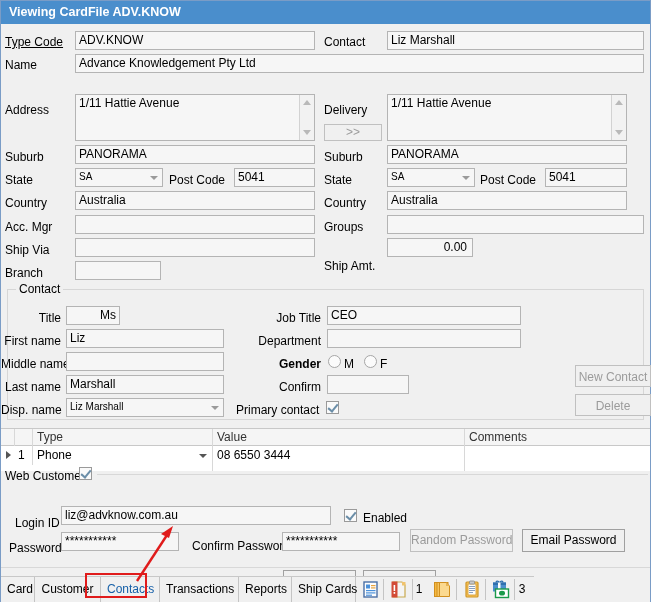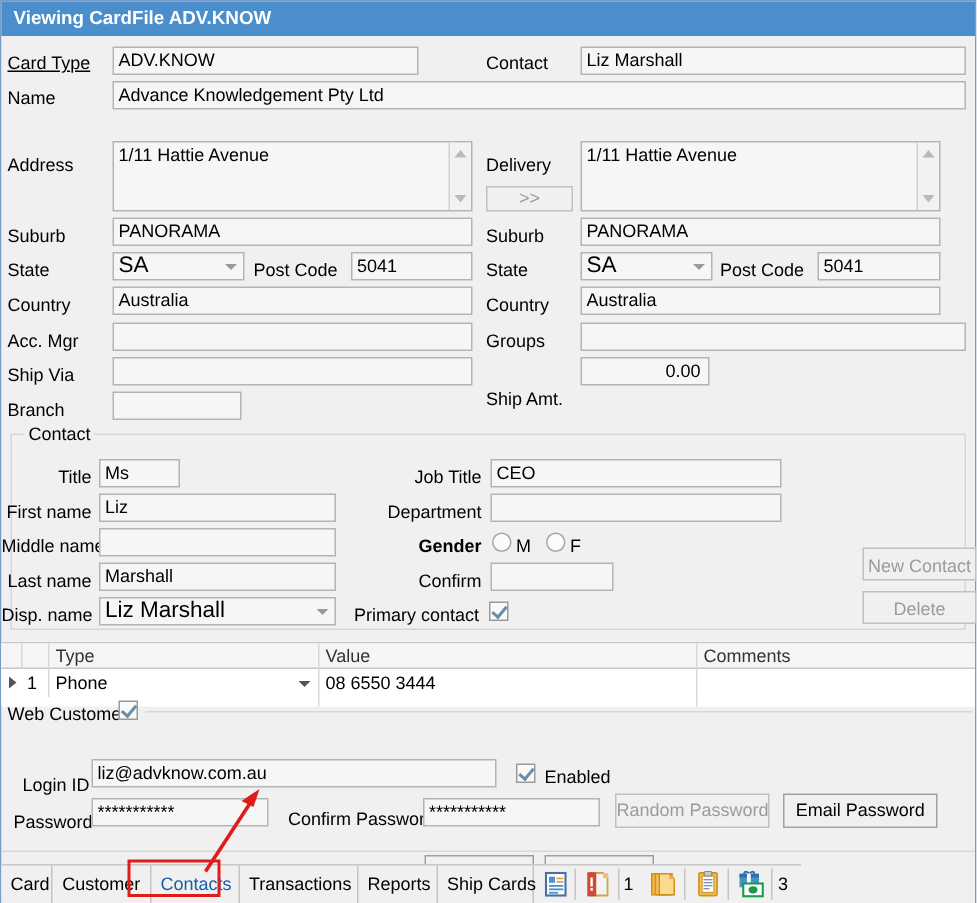--- a/index.html
+++ b/index.html
@@ -61,21 +61,21 @@
     line-height: 16px;
     white-space: nowrap;
     overflow: hidden;
   }
   .fld.num { text-align: right; padding-right: 5px; }
 
   .combo {
     position: absolute;
     background: #f6f6f6;
     border: 1px solid #b4b4b4;
-    font-size: 15px;
+    font-size: 10px;
     padding: 0 3px;
     line-height: 16px;
     white-space: nowrap;
     overflow: hidden;
   }
   .combo .arrow {
     position: absolute; right: 4px; top: 50%;
     margin-top: -2px;
     width: 0; height: 0;
     border-left: 4px solid transparent;
@@ -247,22 +247,22 @@
 <body>
 
 <div id="app">
 
   <div class="titlebar">
     <span>Viewing CardFile ADV.KNOW</span>
   </div>
 
   <div class="pane">
 
-    <div class="lbl underline" style="left:4px; top:11px;">Card Type</div>
-    <div class="fld" style="left:74px; top:7px; width:204px; height:19px;">ADV.KNOW</div>
+    <div class="lbl underline" style="left:4px; top:11px;">Type Code</div>
+    <div class="fld" style="left:74px; top:7px; width:240px; height:19px;">ADV.KNOW</div>
     <div class="lbl" style="left:323px; top:11px;">Contact</div>
     <div class="fld" style="left:386px; top:7px; width:257px; height:19px;">Liz Marshall</div>
 
     <div class="lbl" style="left:4px; top:34px;">Name</div>
     <div class="fld" style="left:74px; top:30px; width:569px; height:19px;">Advance Knowledgement Pty Ltd</div>
 
     <div class="cbx indet" style="left:76px; top:75px;"></div>
     <div class="lbl" style="left:95px; top:76px;">Residential</div>
 
     <div class="cbx indet" style="left:388px; top:75px;"></div>
@@ -324,21 +324,21 @@
     <div class="fld num" style="left:386px; top:214px; width:86px; height:19px;">0.00</div>
 
     <div class="lbl" style="left:4px; top:242px;">Branch</div>
     <div class="fld" style="left:74px; top:237px; width:86px; height:19px;"></div>
 
     <div class="group" style="left:6px; top:265px; width:637px; height:131px;">
       <span class="gtitle">Contact</span>
     </div>
 
     <div class="lbl right" style="left:0px; top:287px; width:60px;">Title</div>
-    <div class="fld" style="left:65px; top:282px; width:54px; height:19px;">Ms</div>
+    <div class="fld" style="left:65px; top:282px; width:54px; height:19px;text-align:right;">Ms</div>
     <div class="lbl right" style="left:210px; top:287px; width:110px;">Job Title</div>
     <div class="fld" style="left:326px; top:282px; width:194px; height:19px;">CEO</div>
 
     <div class="lbl right" style="left:0px; top:310px; width:60px;">First name</div>
     <div class="fld" style="left:65px; top:305px; width:158px; height:19px;">Liz</div>
     <div class="lbl right" style="left:210px; top:310px; width:110px;">Department</div>
     <div class="fld" style="left:326px; top:305px; width:194px; height:19px;"></div>
 
     <div class="lbl right" style="left:0px; top:333px; width:60px;">Middle name</div>
     <div class="fld" style="left:65px; top:328px; width:158px; height:19px;"></div>

